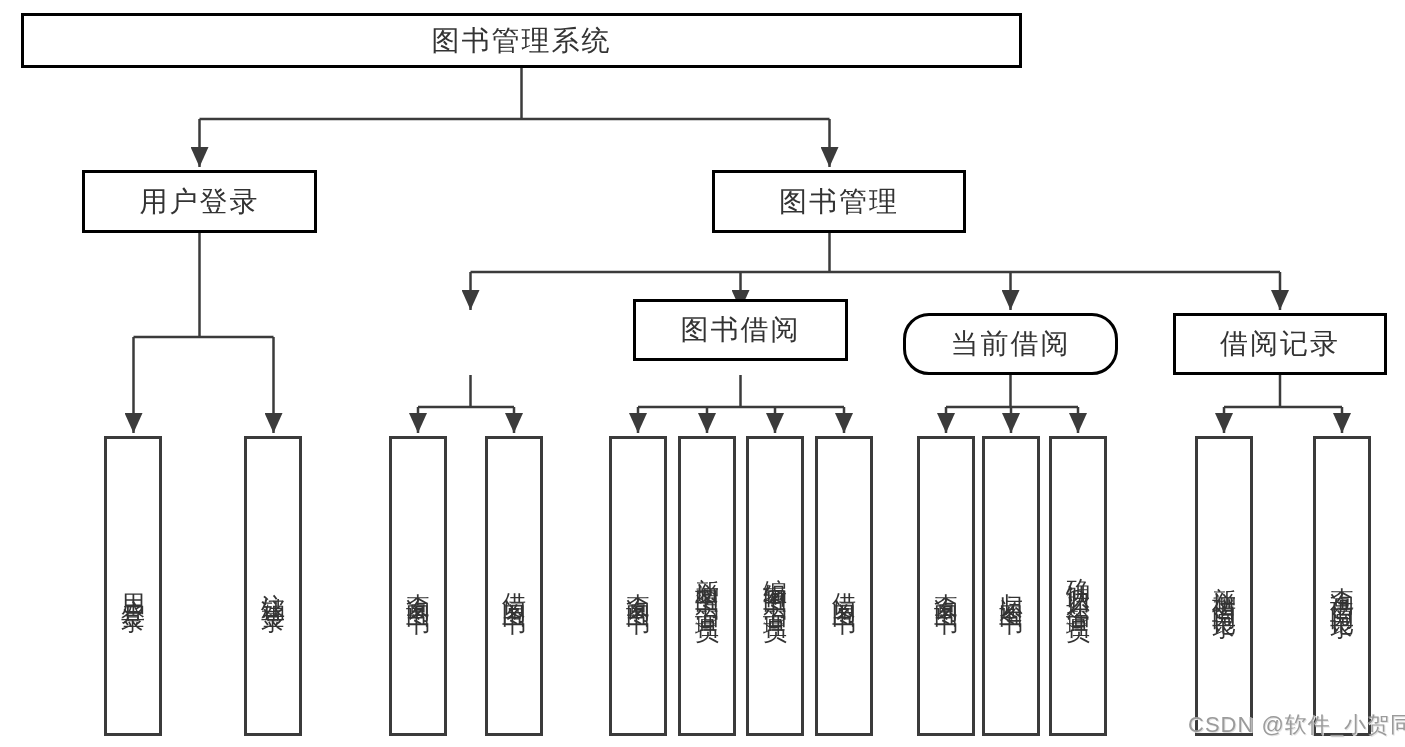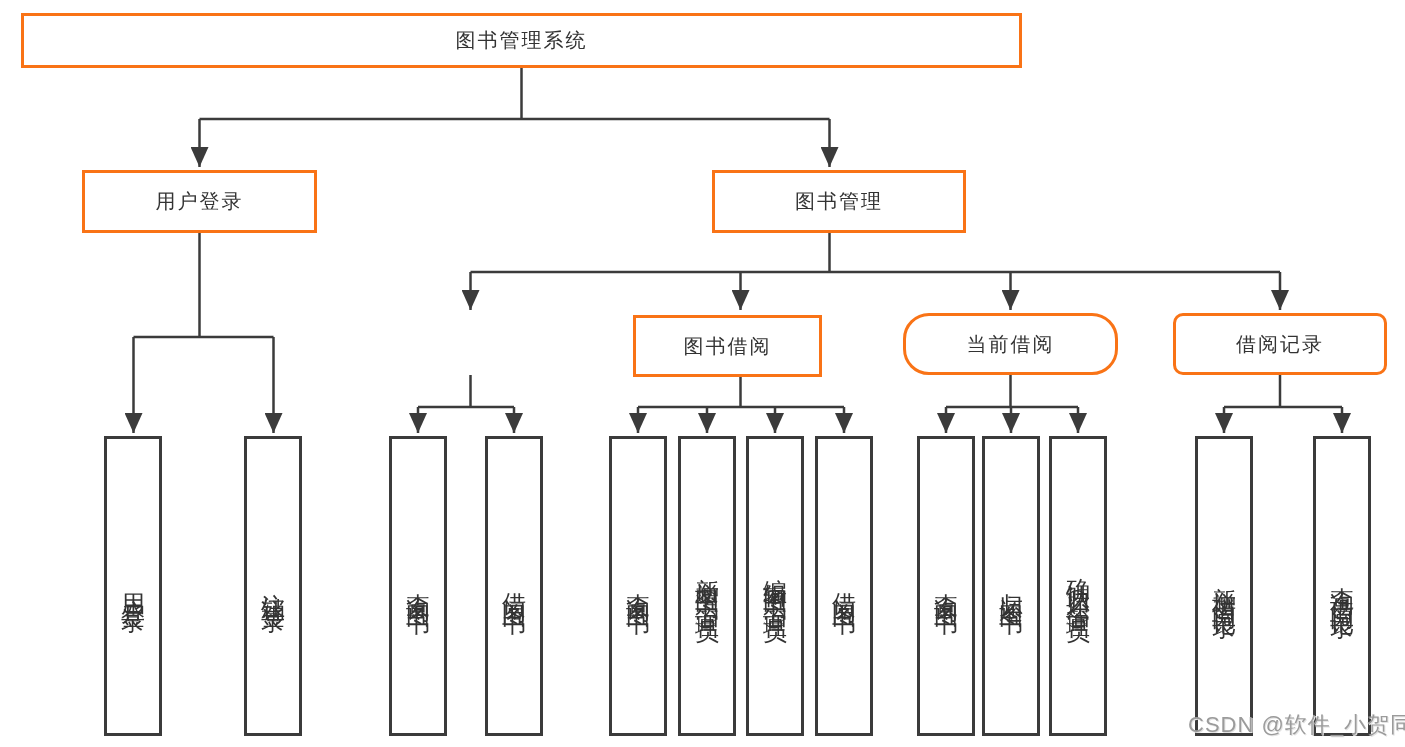--- a/index.html
+++ b/index.html
@@ -17,25 +17,25 @@
   }
   .connector-layer {
     position: absolute;
     left: 0; top: 0;
     width: 1405px; height: 747px;
     pointer-events: none;
   }
   .node {
     position: absolute;
     background: #ffffff;
-    border: 3px solid #f97316;
+    border: 3px solid #000000;
     display: flex;
     align-items: center;
     justify-content: center;
-    font-size: 20px;
+    font-size: 28px;
     letter-spacing: 2px;
     color: #333333;
     white-space: nowrap;
   }
   .leaf {
     position: absolute;
     background: #ffffff;
     border: 3px solid #3b3b3b;
     width: 58px;
     height: 300px;
@@ -116,23 +116,23 @@
       <line x1="1224" y1="407" x2="1224" y2="433" marker-end="url(#arrow)"></line>
       <line x1="1342" y1="407" x2="1342" y2="433" marker-end="url(#arrow)"></line>
     </g>
   </svg>
 
   <div class="node" style="left:21px; top:13px; width:1001px; height:55px;">图书管理系统</div>
 
   <div class="node" style="left:82px; top:170px; width:235px; height:63px;">用户登录</div>
   <div class="node" style="left:712px; top:170px; width:254px; height:63px;">图书管理</div>
 
-  <div class="node" style="left:633px; top:315px; width:189px; height:62px;">图书借阅</div>
+  <div class="node" style="left:633px; top:299px; width:215px; height:62px;">图书借阅</div>
   <div class="node" style="left:903px; top:313px; width:215px; height:62px;border-radius:26px;">当前借阅</div>
-  <div class="node" style="left:1173px; top:313px; width:214px; height:62px;border-radius:10px;">借阅记录</div>
+  <div class="node" style="left:1173px; top:313px; width:214px; height:62px;">借阅记录</div>
 
   <div class="leaf" style="left:104px; top:436px;">
     <span class="vtext">用户登录</span>
   </div>
   <div class="leaf" style="left:244px; top:436px;">
     <span class="vtext">注销登录</span>
   </div>
 
   <div class="leaf" style="left:389px; top:436px;">
     <span class="vtext">查询图书</span>

